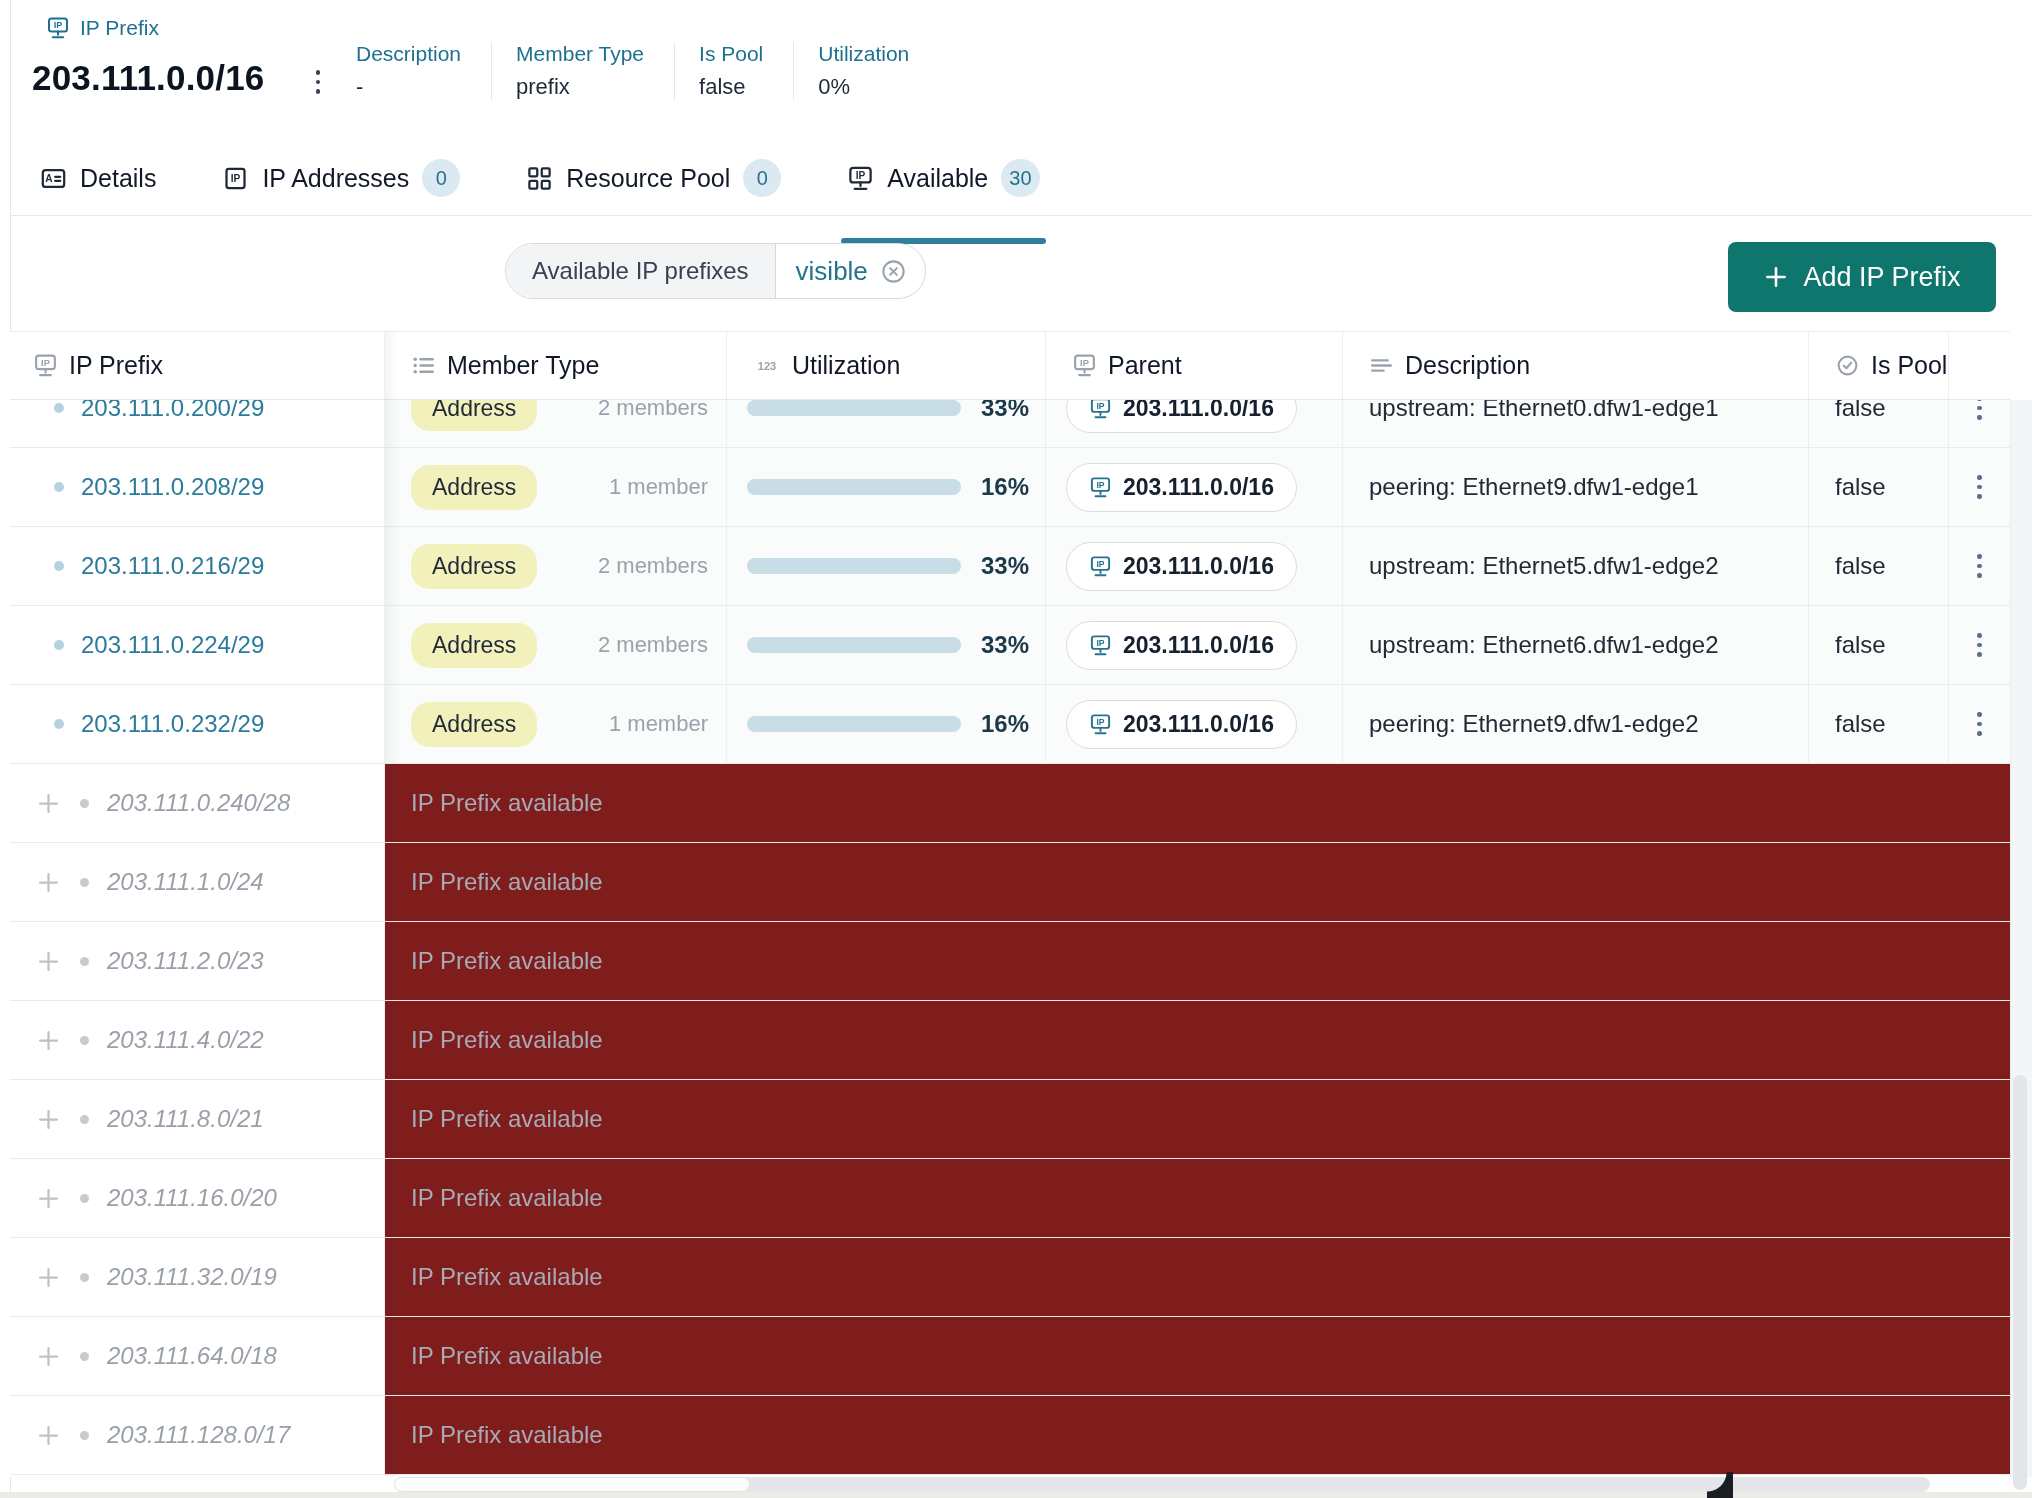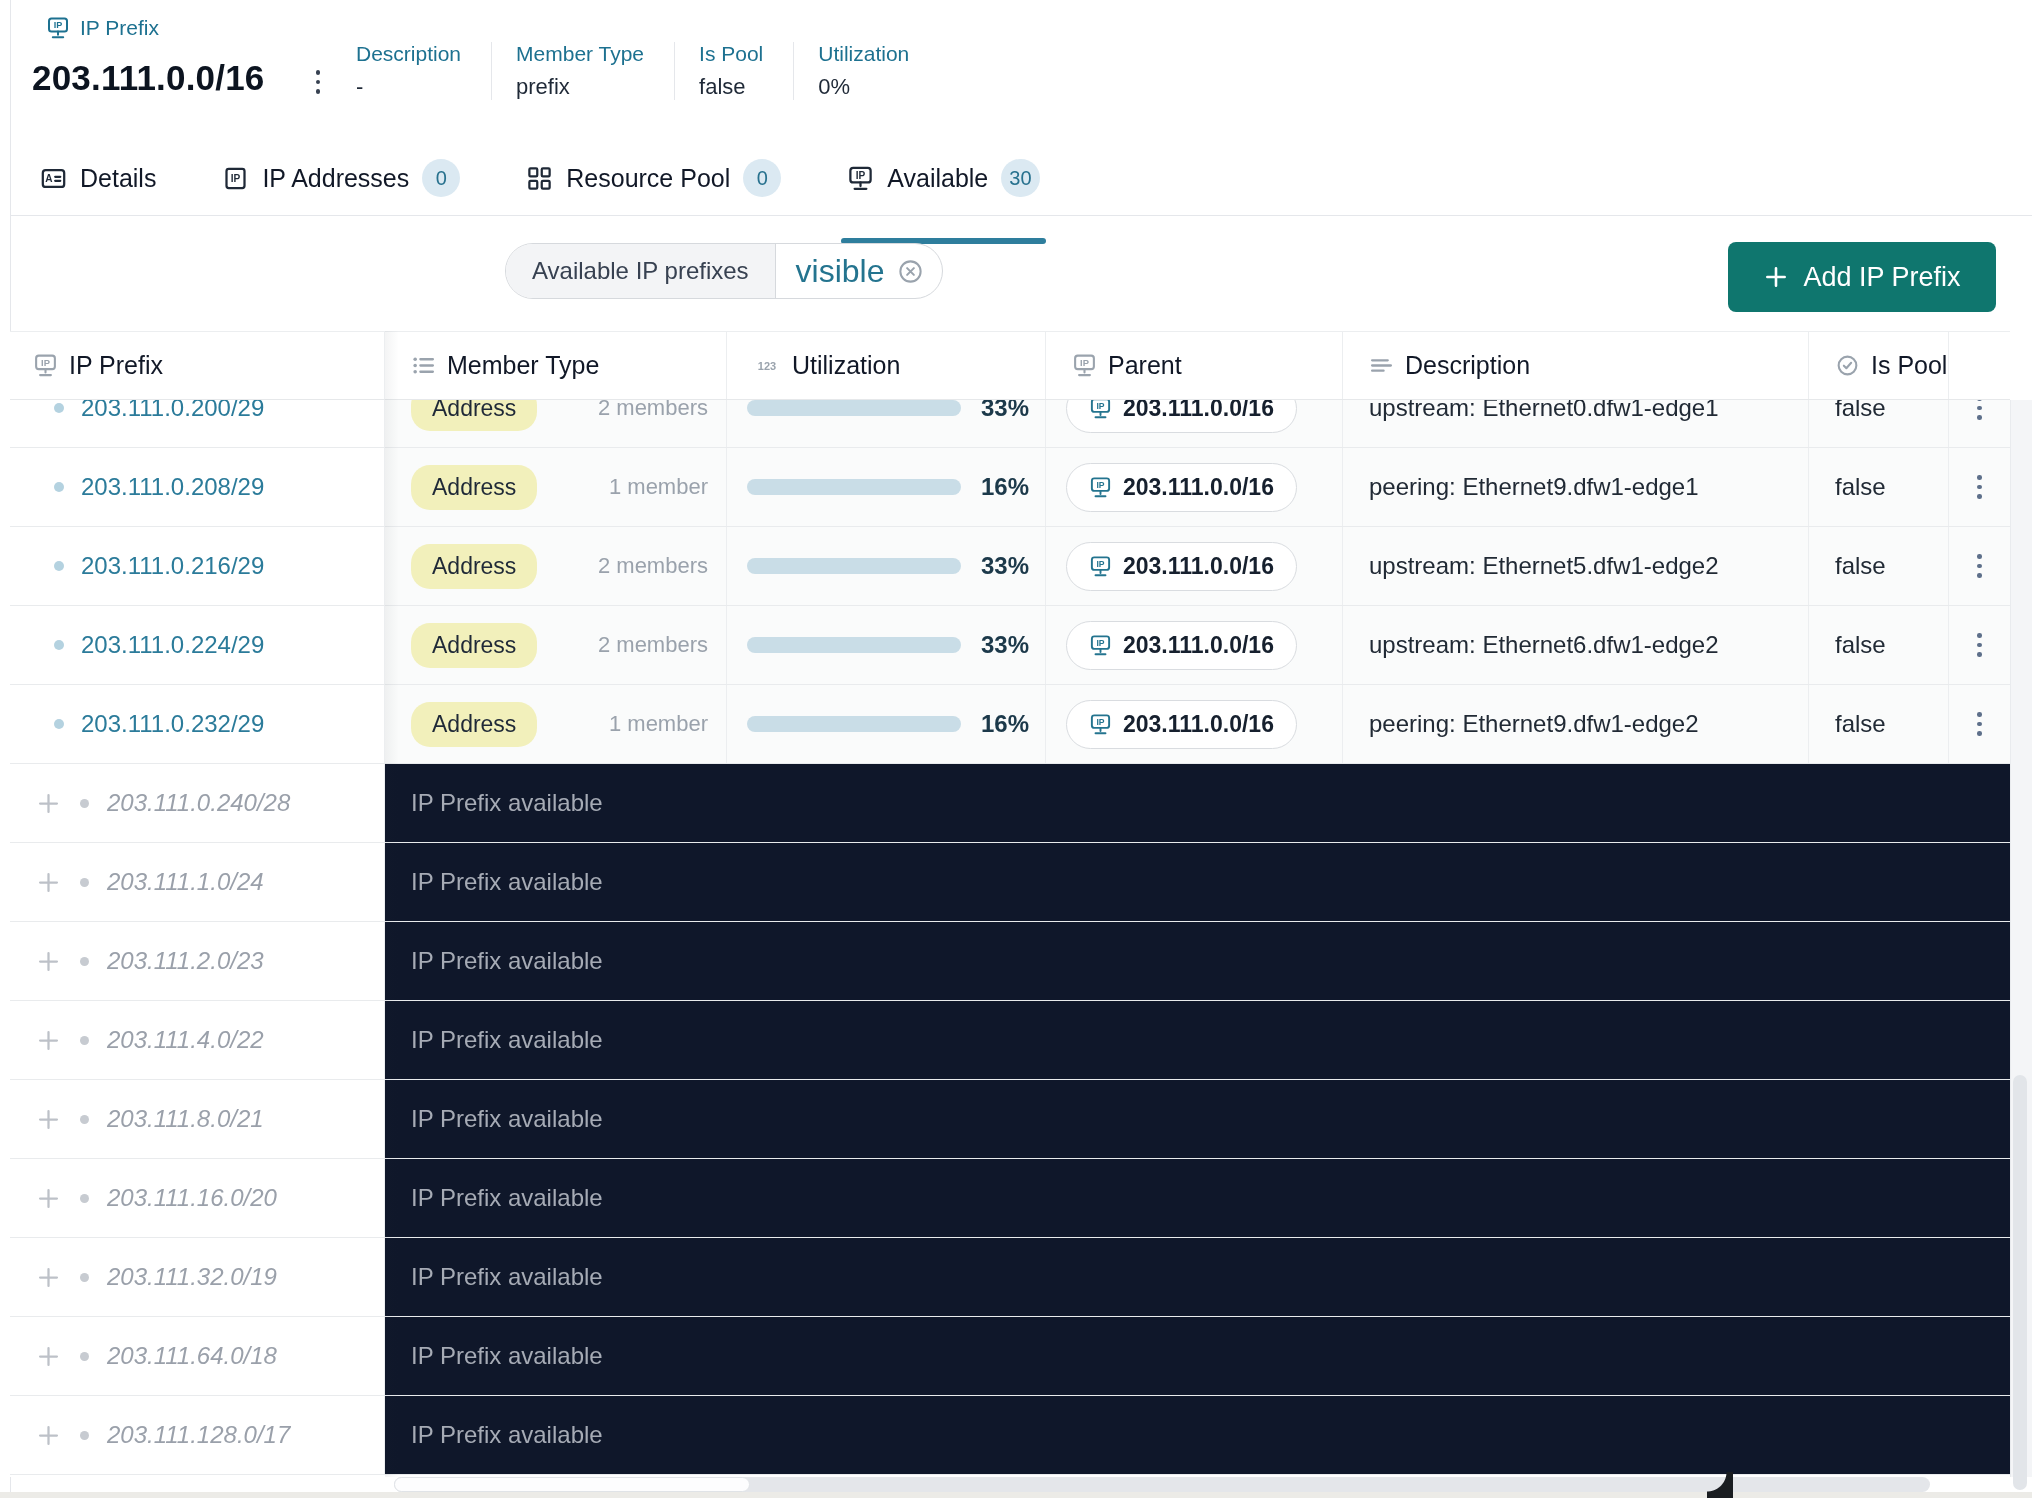--- a/index.html
+++ b/index.html
@@ -36,21 +36,21 @@
   
   .search-wrap { position:absolute; left:30px; top:241px; width:458px; height:60px; }
   .search-wrap input { width:100%; height:100%; border:1px solid #ced3d9; border-radius:10px;
     padding:0 18px 0 60px; font-size:24px; color:#374151; outline:none; font-family:inherit; background:#fff; }
   .search-wrap input::placeholder { color:#9aa1ab; }
   .search-wrap .mag { position:absolute; left:20px; top:17px; }
   .chip { position:absolute; left:505px; top:243px; height:56px; display:flex; align-items:stretch;
     border:1px solid #d6d9dd; border-radius:28px; overflow:hidden; background:#fff; }
   .chip-key { background:#f3f4f6; display:flex; align-items:center; padding:0 26px; font-size:24px; color:#374151; }
   .chip-val { display:flex; align-items:center; gap:12px; padding:0 18px 0 20px; border-left:1px solid #d6d9dd;
-    font-size:32px; color:#24748f; font-weight:500; }
+    font-size:26px; color:#24748f; font-weight:500; }
   .add-btn { position:absolute; left:1728px; top:242px; width:268px; height:70px; background:#0f766e;
     border:none; border-radius:8px; color:#fff; font-size:27px; font-weight:500; font-family:inherit;
     display:flex; align-items:center; justify-content:center; gap:14px; cursor:pointer; }
 
   
   .thead { position:absolute; left:10px; top:331px; width:2000px; height:69px; background:#fff;
     border-top:1px solid #eceef0; border-bottom:1px solid #e6e8ea; display:grid;
     grid-template-columns:374px 342px 319px 297px 466px 140px 62px; z-index:5; }
   .hcell { display:flex; align-items:center; gap:11px; padding-left:26px; font-size:25px; font-weight:500;
     color:#111827; overflow:hidden; white-space:nowrap; }
@@ -83,21 +83,21 @@
   .c5, .c6 { padding-left:26px; font-size:24px; color:#212a35; }
   .c7 { justify-content:center; }
   .row-kebab { background:none; border:none; display:flex; flex-direction:column; gap:5px; align-items:center;
     cursor:pointer; padding:8px; }
   .row-kebab i { width:4.5px; height:4.5px; border-radius:50%; background:#5d6f8a; }
 
   .arow { height:79px; display:grid; grid-template-columns:374px 1626px; border-bottom:1px solid #e9ebed; background:#fff; }
   .a1 { display:flex; align-items:center; padding-left:25px; gap:18px; background:#fff; overflow:hidden; white-space:nowrap;font-style:italic; }
   .a1 .adot { width:9px; height:9px; border-radius:50%; background:#c7cbd1; flex:0 0 auto; }
   .a1 .aprefix { color:#9aa0aa; font-size:24px; font-weight:500; }
-  .a2 { display:flex; align-items:center; padding-left:26px; background:#0f172a; border-left:1px solid #eceef0;
+  .a2 { display:flex; align-items:center; padding-left:26px; background:#7f1d1d; border-left:1px solid #eceef0;
     color:#a6abb5; font-size:24px; overflow:hidden; white-space:nowrap; }
   .plus-btn { background:none; border:none; color:#bdc1c8; display:flex; cursor:pointer; padding:0; }
 
   .frozen-shadow { position:absolute; left:385px; top:331px; width:14px; height:1146px;
     background:linear-gradient(to right, rgba(30,40,50,.05), rgba(30,40,50,0)); pointer-events:none; z-index:6; }
 
   
   .vgutter { position:absolute; left:2010px; top:400px; width:22px; height:1077px; background:#f4f5f7;
     border-left:1px solid #e9ebee; }
   .vthumb { position:absolute; left:2013px; top:1075px; width:14px; height:415px; background:#e2e5e9; border-radius:7px; }

